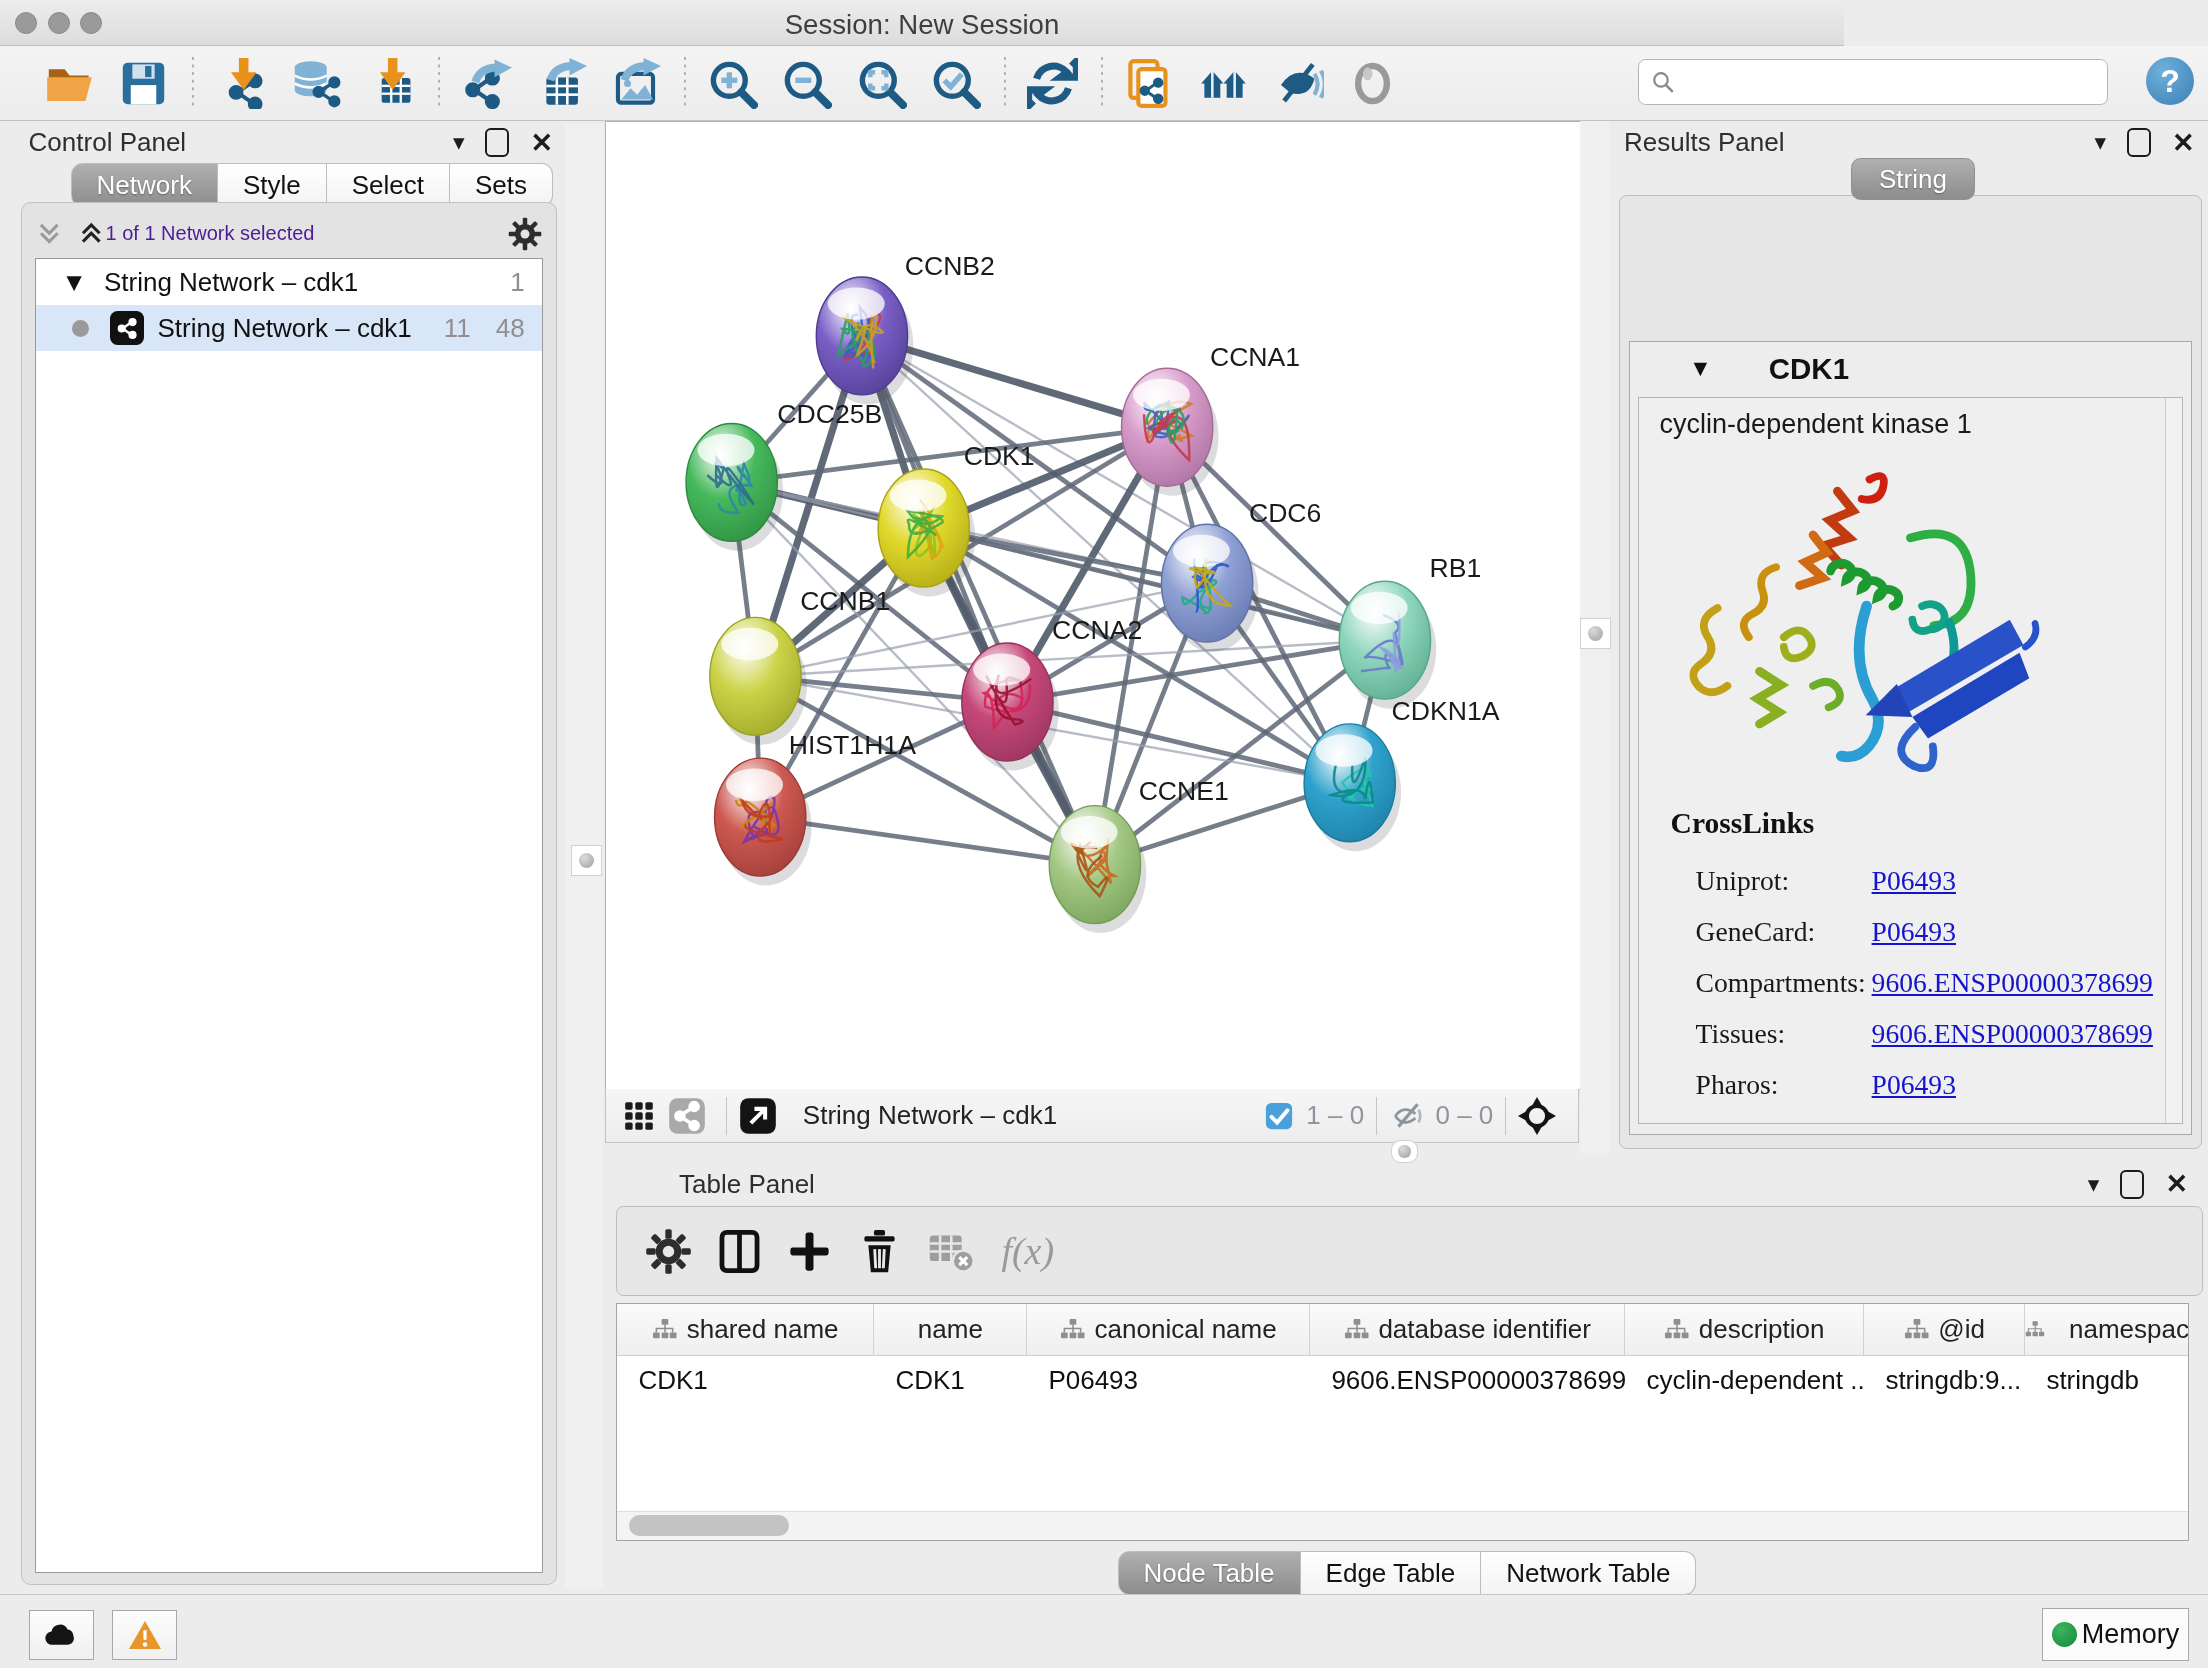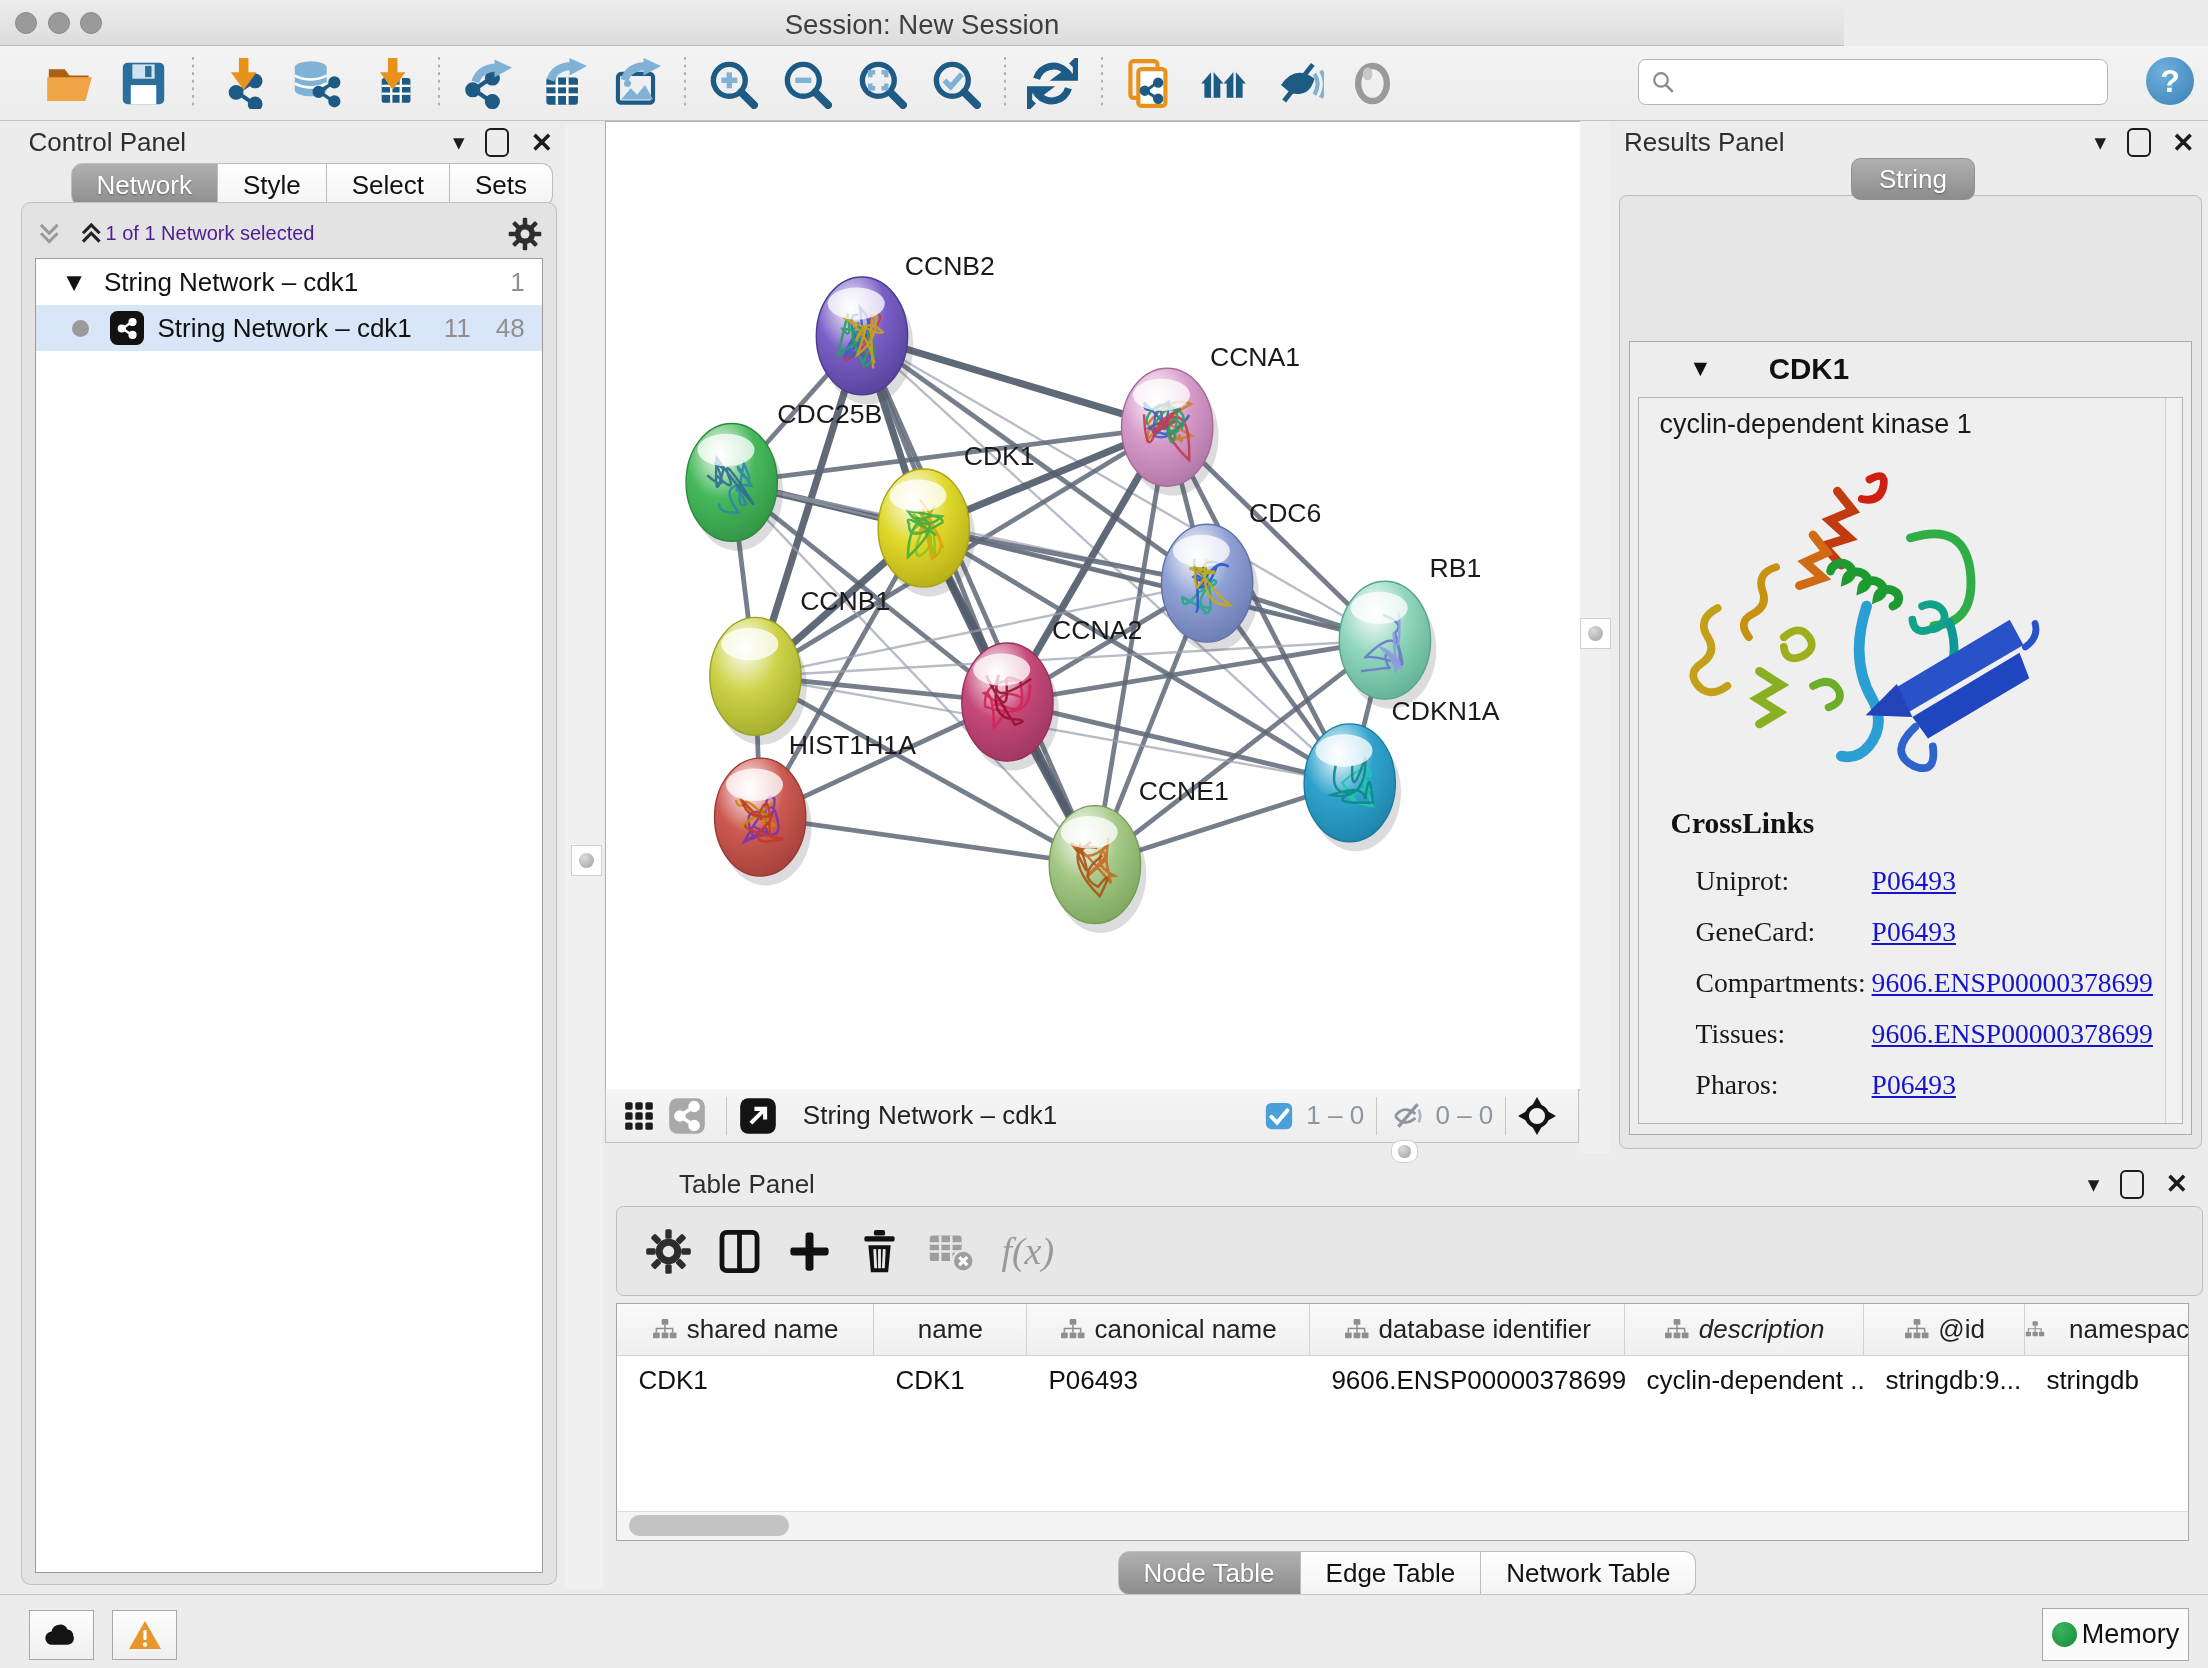--- a/index.html
+++ b/index.html
@@ -906,21 +906,21 @@
                 <rect x="1" y="15" width="7" height="6" rx="1"></rect>
                 <rect x="10" y="15" width="7" height="6" rx="1"></rect>
                 <rect x="18.5" y="15" width="7" height="6" rx="1"></rect>
               </g>
               <g stroke="#8f8f8f" stroke-width="1.6" fill="none">
                 <path d="M13.5 7v4M4.5 15v-4h17v4M13.5 11v4"></path>
               </g>
             </svg>
             <span>database identifier</span>
           </div>
-          <div class="th" style="width: 239px; font-style: italic;">
+          <div class="th" style="width: 239px;">
             <svg width="25" height="23" viewBox="0 0 26 24">
               <g fill="#8f8f8f">
                 <rect x="10" y="1" width="7" height="6" rx="1"></rect>
                 <rect x="1" y="15" width="7" height="6" rx="1"></rect>
                 <rect x="10" y="15" width="7" height="6" rx="1"></rect>
                 <rect x="18.5" y="15" width="7" height="6" rx="1"></rect>
               </g>
               <g stroke="#8f8f8f" stroke-width="1.6" fill="none">
                 <path d="M13.5 7v4M4.5 15v-4h17v4M13.5 11v4"></path>
               </g>

